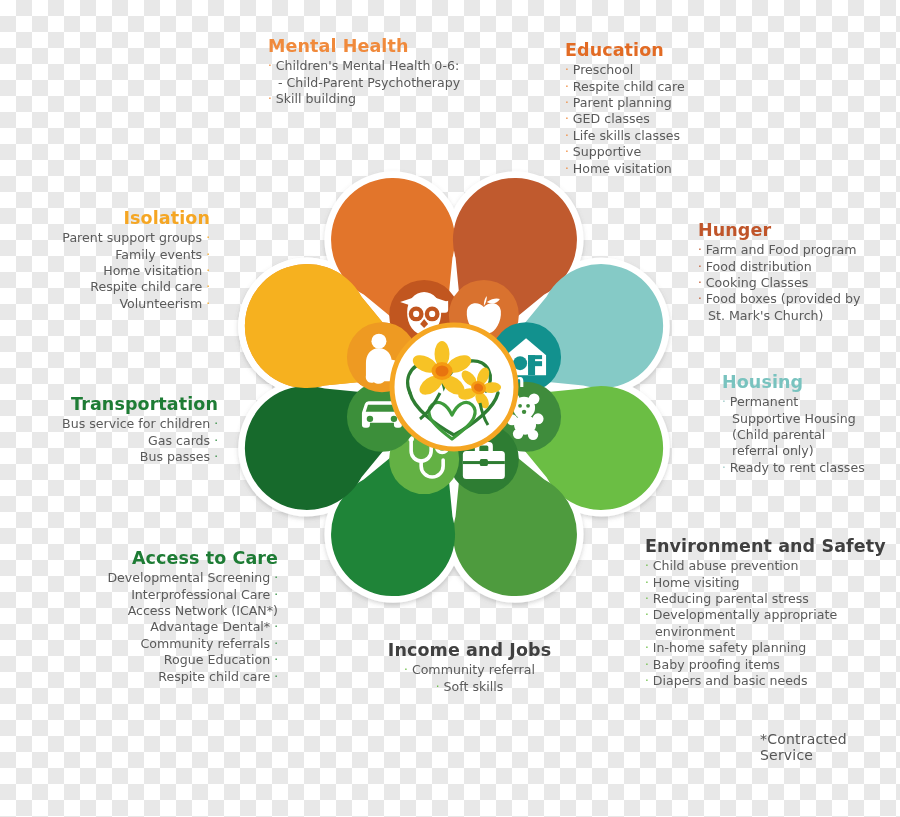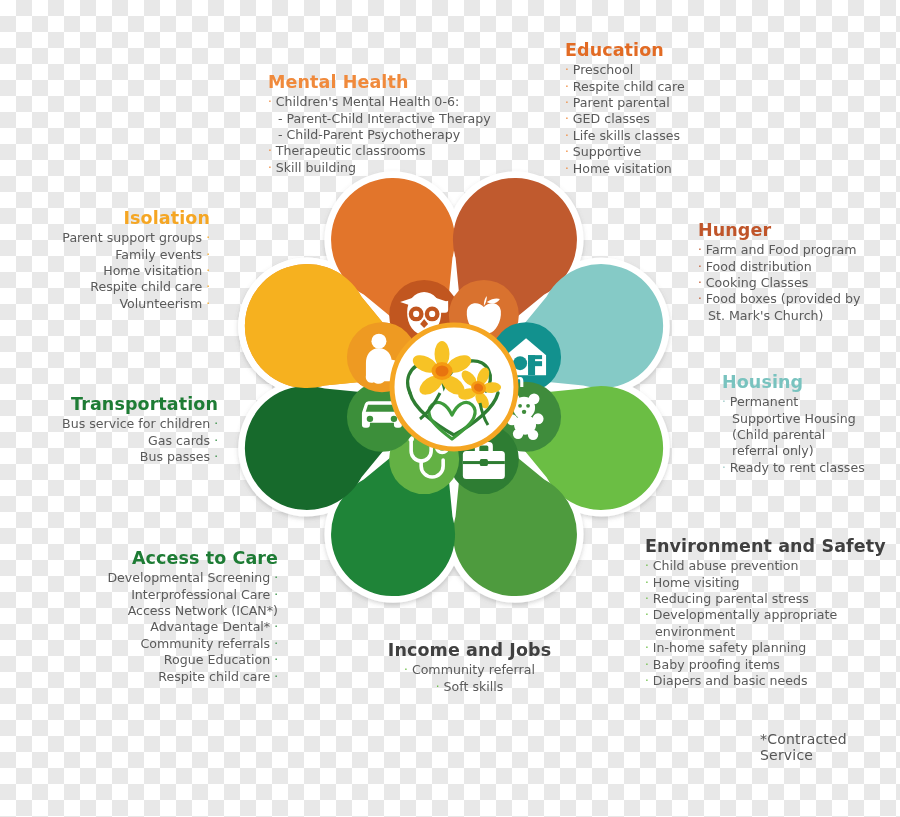--- a/index.html
+++ b/index.html
@@ -393,37 +393,35 @@
 
             <path d="M-14,6 C-20,18 -26,26 -34,32" fill="none" stroke="#2E7D32" stroke-width="3"></path>
             <path d="M26,16 C28,26 30,32 34,38" fill="none" stroke="#2E7D32" stroke-width="3"></path>
           </g>
         </g>
 
       </g>
     </svg>
   </div>
 
-  <div class="block right" style="left:268px;top:36px;margin-top:36px;">
+  <div class="block right" style="left:268px;top:36px;">
     <h3 class="c-orange">Mental Health</h3>
     <ul>
       <li><span class="b c-dot-orange">·</span><span>Children's Mental Health 0-6:</span></li>
-      <li class="sub"><span>- Parent-Child Interactive Therapy</span></li>
       <li class="sub"><span>- Child-Parent Psychotherapy</span></li>
-      <li><span class="b c-dot-orange">·</span><span>Therapeutic classrooms</span></li>
       <li><span class="b c-dot-orange">·</span><span>Skill building</span></li>
     </ul>
   </div>
 
   <div class="block right" style="left:565px;top:40px;">
     <h3 class="c-orange2">Education</h3>
     <ul>
       <li><span class="b c-dot-orange">·</span><span>Preschool</span></li>
       <li><span class="b c-dot-orange">·</span><span>Respite child care</span></li>
-      <li><span class="b c-dot-orange">·</span><span>Parent parental</span></li>
+      <li><span class="b c-dot-orange">·</span><span>Parent planning</span></li>
       <li><span class="b c-dot-orange">·</span><span>GED classes</span></li>
       <li><span class="b c-dot-orange">·</span><span>Life skills classes</span></li>
       <li><span class="b c-dot-orange">·</span><span>Supportive</span></li>
       <li><span class="b c-dot-orange">·</span><span>Home visitation</span></li>
     </ul>
   </div>
 
   <div class="block right" style="left:698px;top:220px;">
     <h3 class="c-rust">Hunger</h3>
     <ul>

